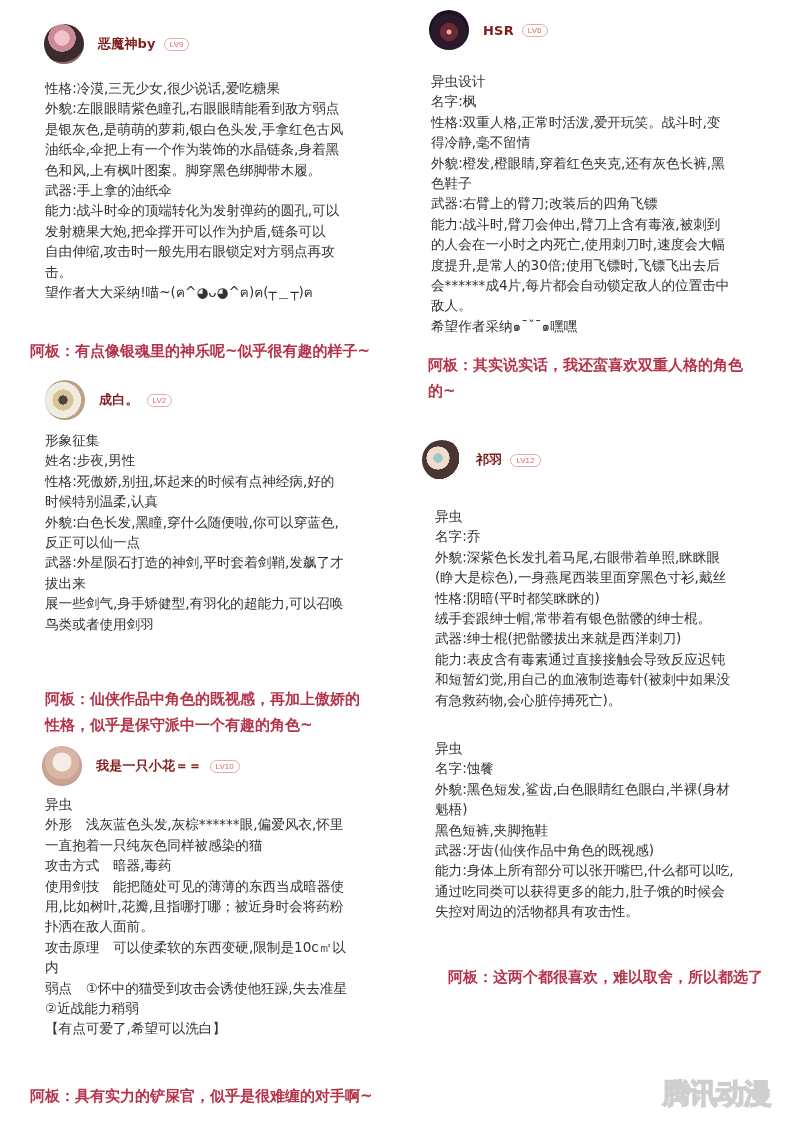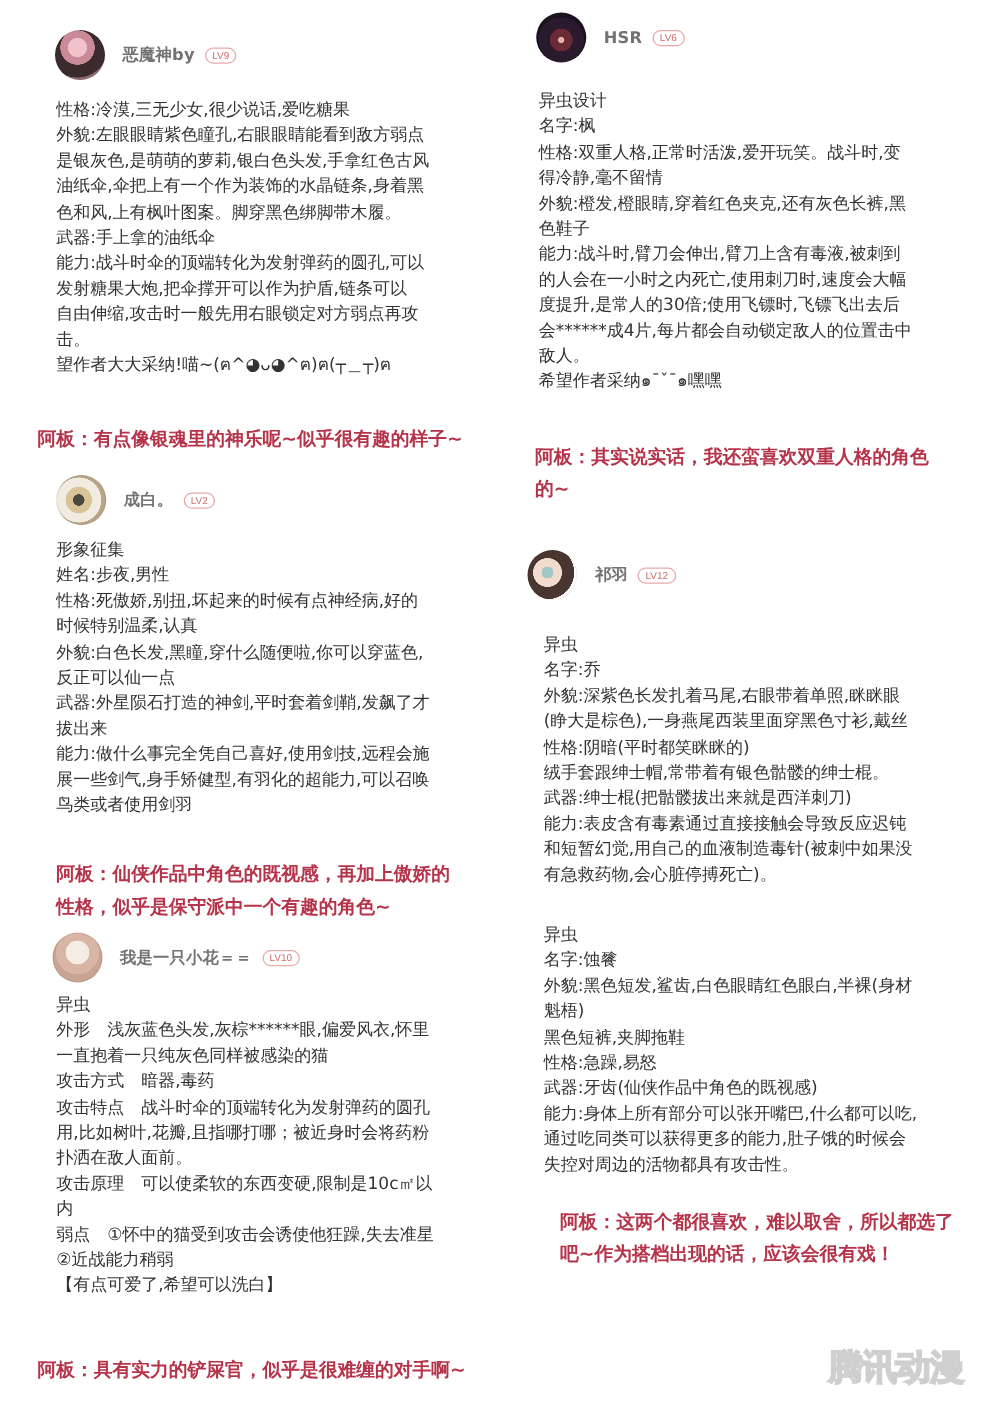--- a/index.html
+++ b/index.html
@@ -9,21 +9,21 @@
   .post { position: absolute; }
   .post-header { display: flex; align-items: center; height: 44px; }
   .avatar {
     width: 40px; height: 40px; border-radius: 50%; flex: 0 0 40px;
     margin-right: 14px; overflow: hidden; position: relative;
   }
   .avatar::after {
     content: ""; position: absolute; inset: 0; border-radius: 50%;
     box-shadow: inset 0 0 0 1px rgba(0,0,0,0.06);
   }
-  .username { font-size: 13px; font-weight: bold; color: #737373; letter-spacing: 0.2px; }
+  .username { font-size: 13px; font-weight: bold; color: #7f1d1d; letter-spacing: 0.2px; }
   .level-badge {
     margin-left: 8px; font-size: 8px; line-height: 11px; padding: 0 5px;
     border: 1px solid #e8a9a9; border-radius: 7px; color: #d46a6a;
     font-family: "Liberation Sans", sans-serif;
   }
   .line { font-size: 13.6px; line-height: 20.4px; color: #333333; white-space: nowrap; }
   .comment { font-size: 15px; line-height: 26px; color: #b5344a; font-weight: bold; white-space: nowrap; }
 
   .av1 { background: radial-gradient(circle at 45% 35%, #f1c2c9 0 22%, #c98b96 23% 40%, #3b2a2e 41% 70%, #8d6a6e 71%); }
   .av2 { background: radial-gradient(circle at 50% 55%, #e7b3a0 0 8%, #6b2b34 9% 30%, #2b1a2d 31% 60%, #1c1220 61%); }
@@ -77,21 +77,20 @@
 <div class="post" style="left:45px; top:430px;">
   <div>
     <div class="line">形象征集</div>
     <div class="line">姓名:步夜,男性</div>
     <div class="line">性格:死傲娇,别扭,坏起来的时候有点神经病,好的</div>
     <div class="line">时候特别温柔,认真</div>
     <div class="line">外貌:白色长发,黑瞳,穿什么随便啦,你可以穿蓝色,</div>
     <div class="line">反正可以仙一点</div>
     <div class="line">武器:外星陨石打造的神剑,平时套着剑鞘,发飙了才</div>
     <div class="line">拔出来</div>
-    <div class="line">能力:做什么事完全凭自己喜好,使用剑技,远程会施</div>
     <div class="line">展一些剑气,身手矫健型,有羽化的超能力,可以召唤</div>
     <div class="line">鸟类或者使用剑羽</div>
   </div>
 </div>
 <div class="post" style="left:45px; top:686px;">
   <div class="comment">阿板：仙侠作品中角色的既视感，再加上傲娇的</div>
   <div class="comment">性格，似乎是保守派中一个有趣的角色~</div>
 </div>
 
 <div class="post" style="left:42px; top:744px;">
@@ -100,21 +99,21 @@
     <span class="username">我是一只小花＝＝</span>
     <span class="level-badge">LV10</span>
   </div>
 </div>
 <div class="post" style="left:45px; top:794px;">
   <div>
     <div class="line">异虫</div>
     <div class="line">外形　浅灰蓝色头发,灰棕******眼,偏爱风衣,怀里</div>
     <div class="line">一直抱着一只纯灰色同样被感染的猫</div>
     <div class="line">攻击方式　暗器,毒药</div>
-    <div class="line">攻击特点　战斗时伞的顶端转化为发射弹药的圆孔</div>
+    <div class="line">使用剑技　能把随处可见的薄薄的东西当成暗器使</div>
     <div class="line">用,比如树叶,花瓣,且指哪打哪；被近身时会将药粉</div>
     <div class="line">扑洒在敌人面前。</div>
     <div class="line">攻击原理　可以使柔软的东西变硬,限制是10c㎡以</div>
     <div class="line">内</div>
     <div class="line">弱点　①怀中的猫受到攻击会诱使他狂躁,失去准星</div>
     <div class="line">②近战能力稍弱</div>
     <div class="line">【有点可爱了,希望可以洗白】</div>
   </div>
 </div>
 <div class="post" style="left:30px; top:1083px;">
@@ -129,20 +128,21 @@
   </div>
 </div>
 <div class="post" style="left:431px; top:71px;">
   <div>
     <div class="line">异虫设计</div>
     <div class="line">名字:枫</div>
     <div class="line">性格:双重人格,正常时活泼,爱开玩笑。战斗时,变</div>
     <div class="line">得冷静,毫不留情</div>
     <div class="line">外貌:橙发,橙眼睛,穿着红色夹克,还有灰色长裤,黑</div>
     <div class="line">色鞋子</div>
+    <div class="line">武器:右臂上的臂刀;改装后的四角飞镖</div>
     <div class="line">能力:战斗时,臂刀会伸出,臂刀上含有毒液,被刺到</div>
     <div class="line">的人会在一小时之内死亡,使用刺刀时,速度会大幅</div>
     <div class="line">度提升,是常人的30倍;使用飞镖时,飞镖飞出去后</div>
     <div class="line">会******成4片,每片都会自动锁定敌人的位置击中</div>
     <div class="line">敌人。</div>
     <div class="line">希望作者采纳๑¯ˇ¯๑嘿嘿</div>
   </div>
 </div>
 <div class="post" style="left:428px; top:352px;">
   <div class="comment">阿板：其实说实话，我还蛮喜欢双重人格的角色</div>
@@ -170,25 +170,23 @@
     <div class="line">有急救药物,会心脏停搏死亡)。</div>
   </div>
 </div>
 <div class="post" style="left:435px; top:738px;">
   <div>
     <div class="line">异虫</div>
     <div class="line">名字:蚀餮</div>
     <div class="line">外貌:黑色短发,鲨齿,白色眼睛红色眼白,半裸(身材</div>
     <div class="line">魁梧)</div>
     <div class="line">黑色短裤,夹脚拖鞋</div>
-    <div class="line">性格:急躁,易怒</div>
     <div class="line">武器:牙齿(仙侠作品中角色的既视感)</div>
     <div class="line">能力:身体上所有部分可以张开嘴巴,什么都可以吃,</div>
     <div class="line">通过吃同类可以获得更多的能力,肚子饿的时候会</div>
     <div class="line">失控对周边的活物都具有攻击性。</div>
   </div>
 </div>
 <div class="post" style="left:448px; top:964px;">
   <div class="comment">阿板：这两个都很喜欢，难以取舍，所以都选了</div>
-  <div class="comment">吧~作为搭档出现的话，应该会很有戏！</div>
 </div>
 
 <div class="watermark">腾讯动漫</div>
 
 </body></html>

